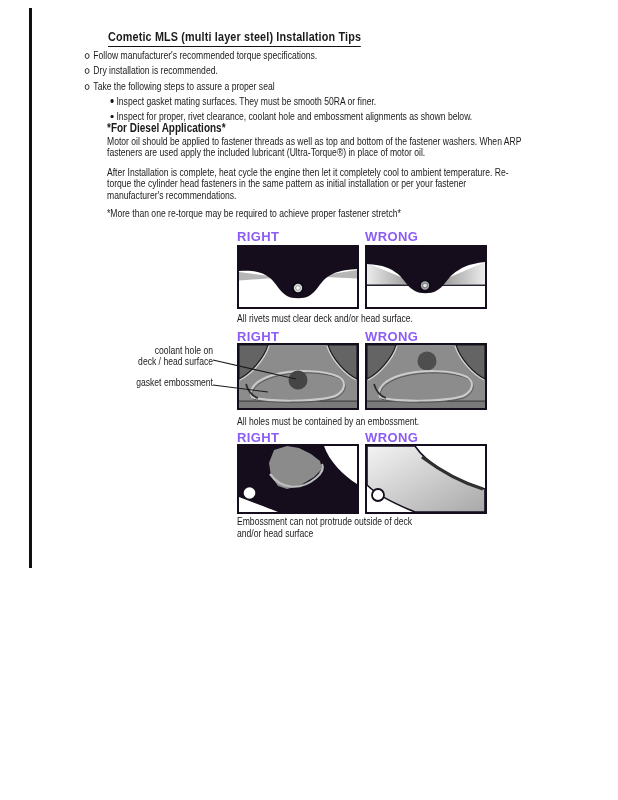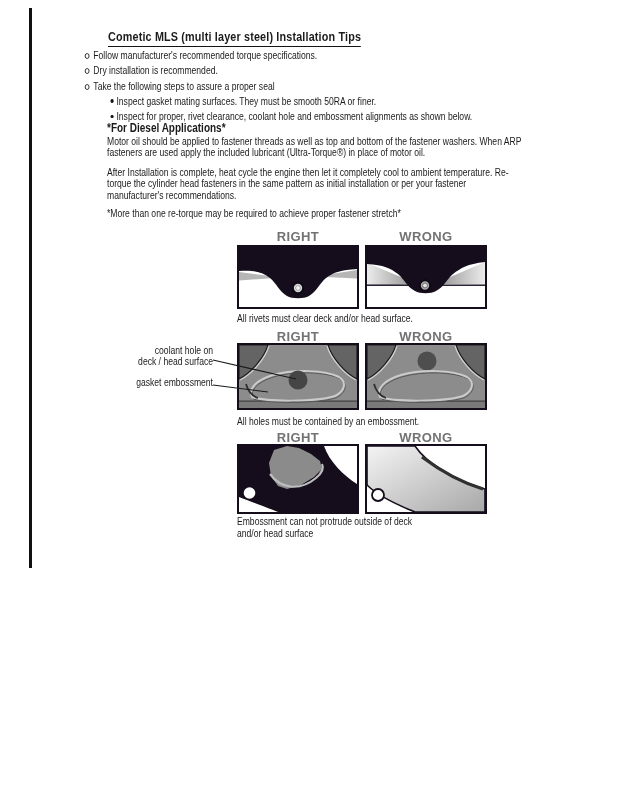--- a/index.html
+++ b/index.html
@@ -21,21 +21,21 @@
   .bmark{width:4px;height:4px;border:1px solid #1b1b1b;border-radius:50%;
          margin:5px 5px 0 1px;flex:0 0 auto;}
   .bsub{padding-left:34px;}
   .bdot{width:3.6px;height:3.6px;background:#141414;border-radius:50%;
         margin:5.4px 4px 0 0;flex:0 0 auto;}
 
   #diesel-h{left:107px;top:121px;width:260px;font-size:12.5px;font-weight:bold;}
   .para{left:107px;width:532px;font-size:11px;line-height:11.4px;}
   #p1{top:136px;} #p2{top:167px;} #p3{top:208px;}
 
-  .dlabel{font-size:13px;font-weight:600;letter-spacing:.4px;text-align:center;width:122px;color:#737373;}
+  .dlabel{font-size:13px;font-weight:600;letter-spacing:.4px;width:122px;color:#8b5cf6;}
   #lab1r{left:237px;top:229px;} #lab1w{left:365px;top:229px;}
   #lab2r{left:237px;top:329px;} #lab2w{left:365px;top:329px;}
   #lab3r{left:237px;top:430px;} #lab3w{left:365px;top:430px;}
 
   .panel{width:122px;border:2px solid #150d1c;background:#fff;box-sizing:border-box;}
   .ph1{height:64px;} .ph2{height:67px;} .ph3{height:70px;}
   #box1r{left:237px;top:245px;} #box1w{left:365px;top:245px;}
   #box2r{left:237px;top:343px;} #box2w{left:365px;top:343px;}
   #box3r{left:237px;top:444px;} #box3w{left:365px;top:444px;}
   .panel svg{display:block;width:100%;height:100%;}

